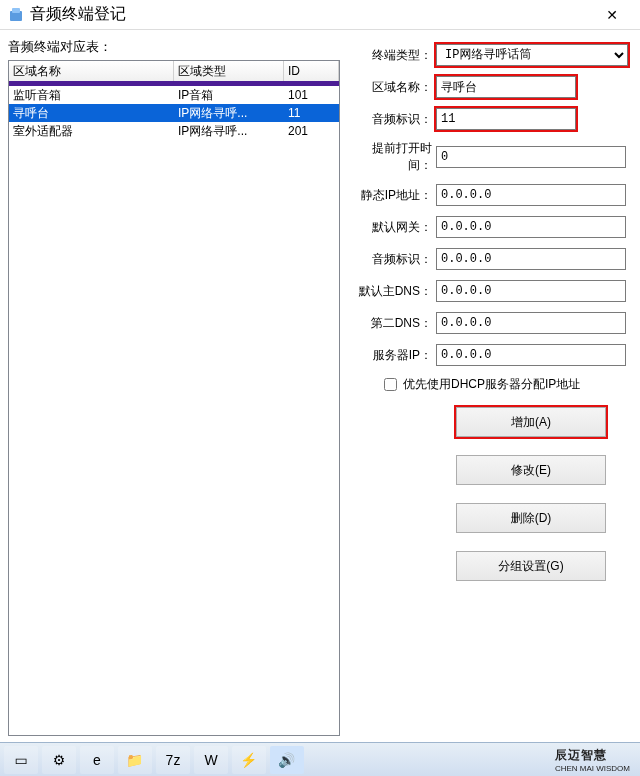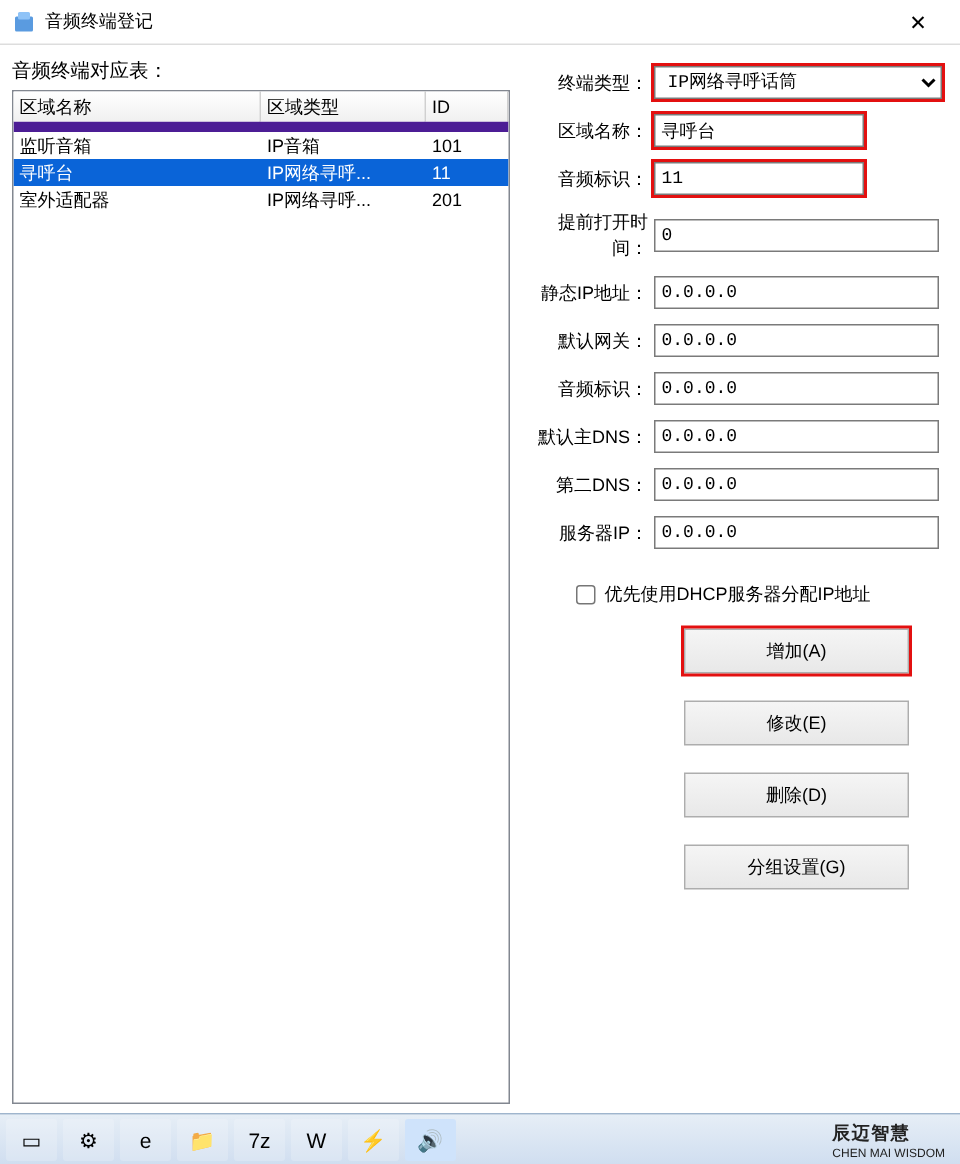--- a/index.html
+++ b/index.html
@@ -1,40 +1,40 @@
 <!DOCTYPE html>
 <html><head>
 <meta charset="utf-8">
 <style>
 * { box-sizing: border-box; margin: 0; padding: 0; }
 body { font-family: "Microsoft YaHei", SimSun, sans-serif; font-size: 12px; background: #fff; width: 640px; height: 776px; position: relative; overflow: hidden; }
 .title-bar { height: 30px; display: flex; align-items: center; padding: 0 8px; border-bottom: 1px solid #ddd; background: #fff; }
 .title-bar .icon { width: 16px; height: 16px; margin-right: 6px; }
-.title-bar .title { flex: 1; font-size: 12px; color: #000; }
+.title-bar .title { flex: 1; font-size: 16px; color: #000; }
 .title-bar .close { width: 40px; text-align: center; font-size: 14px; cursor: pointer; }
 .content { display: flex; height: 710px; padding: 8px 8px 4px 8px; }
 .left-panel { width: 340px; display: flex; flex-direction: column; }
 .left-label { font-size: 13px; margin-bottom: 4px; }
 .table-wrap { border: 1px solid #828790; background: #fff; flex: 1; overflow: hidden; }
 .table-head, .table-row { display: flex; }
-.table-head { background: #fff; border-bottom: 7px solid #4c1d95; }
+.table-head { background: #fff; border-bottom: 5px solid #4c1d95; }
 .th, .td { overflow: hidden; white-space: nowrap; padding: 2px 4px; font-size: 12px; }
 .th { border-right: 1px solid #d0d0d0; background: linear-gradient(#fff,#f0f0f0); height: 20px; line-height: 16px; }
 .c1 { width: 165px; } .c2 { width: 110px; } .c3 { width: 55px; }
 .table-row { height: 18px; line-height: 14px; }
 .table-row.selected { background: #0a64d8; color: #fff; }
 .right-panel { flex: 1; padding: 6px 6px 6px 14px; display: flex; flex-direction: column; gap: 10px; }
 .form-row { display: flex; align-items: center; }
 .form-row label { width: 78px; text-align: right; font-size: 12px; margin-right: 4px; }
 .form-row input[type=text], .form-row select { height: 22px; border: 1px solid #7a7a7a; font-size: 12px; padding: 0 4px; background: #fff; font-family: Liberation Mono, monospace; }
 .form-row select { width: 192px; }
 .hl-red { outline: 2px solid #e31010; outline-offset: 0; }
 .field-140 { width: 140px; }
 .field-190 { width: 190px; }
-.checkbox-row { display: flex; align-items: center; margin-left: 30px; margin-top: 12px; }
+.checkbox-row { display: flex; align-items: center; margin-left: 30px; margin-top: 0; }
 .checkbox-row input { margin-right: 6px; }
 .btn-col { display: flex; flex-direction: column; align-items: flex-end; gap: 18px; margin-top: 4px; padding-right: 22px; }
 .btn { width: 150px; height: 30px; border: 1px solid #adadad; background: linear-gradient(#f5f5f5,#e8e8e8); font-size: 12px; cursor: pointer; }
 .btn.hl { outline: 2px solid #e31010; }
 .taskbar { position: absolute; bottom: 0; left: 0; right: 0; height: 34px; background: linear-gradient(#e6eef6,#d0def0); display: flex; align-items: center; gap: 4px; padding: 0 4px; border-top: 1px solid #9fb5cd; }
 .tb-item { width: 34px; height: 28px; display: flex; align-items: center; justify-content: center; font-size: 14px; background: rgba(255,255,255,0.2); border-radius: 2px; }
 .tb-active { background: #cfe3fb; }
 .brand { margin-left: auto; font-size: 12px; font-weight: bold; color: #222; padding-right: 6px; letter-spacing: 1px; }
 .brand small { display:block; font-size:8px; letter-spacing:0; font-weight:normal; }
 </style>

